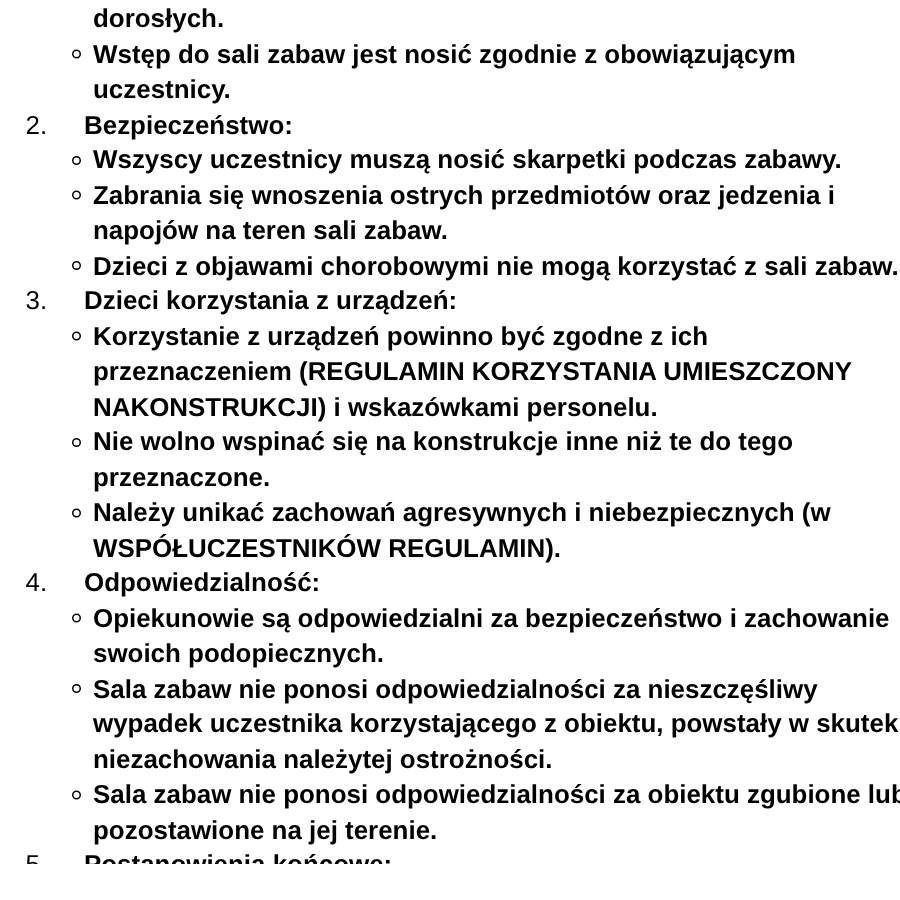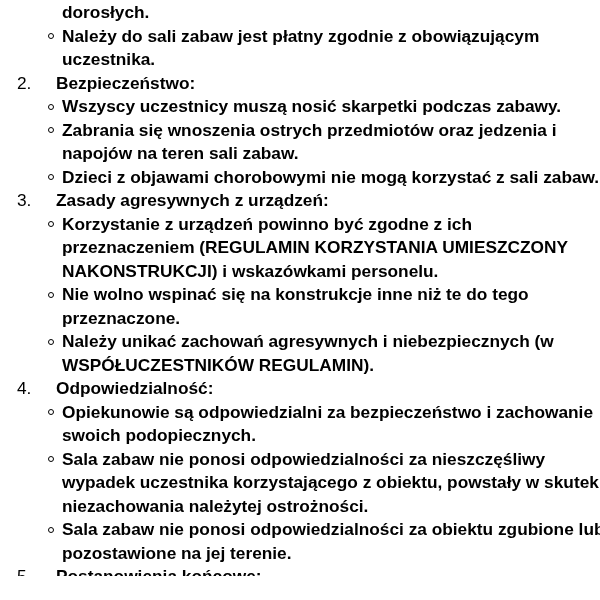--- a/index.html
+++ b/index.html
@@ -53,28 +53,28 @@
   .line.numbered .txt { margin-left: 56px; }
   .line.bullet .txt,
   .line.continuation .txt { margin-left: 62px; }
 </style>
 </head>
 <body>
 
 <div class="page">
   <div class="doc" id="doc">
       <div class="line continuation"><span class="txt">dorosłych.</span></div>
-      <div class="line bullet"><span class="dot"></span><span class="txt">Należy do sali zabaw jest płatny zgodnie z obowiązującym</span></div>
-      <div class="line continuation"><span class="txt">uczestnika.</span></div>
+      <div class="line bullet"><span class="dot"></span><span class="txt">Wstęp do sali zabaw jest nosić zgodnie z obowiązującym</span></div>
+      <div class="line continuation"><span class="txt">uczestnicy.</span></div>
       <div class="line numbered"><span class="num">2.</span><span class="txt">Bezpieczeństwo:</span></div>
       <div class="line bullet"><span class="dot"></span><span class="txt">Wszyscy uczestnicy muszą nosić skarpetki podczas zabawy.</span></div>
       <div class="line bullet"><span class="dot"></span><span class="txt">Zabrania się wnoszenia ostrych przedmiotów oraz jedzenia i</span></div>
       <div class="line continuation"><span class="txt">napojów na teren sali zabaw.</span></div>
       <div class="line bullet"><span class="dot"></span><span class="txt">Dzieci z objawami chorobowymi nie mogą korzystać z sali zabaw.</span></div>
-      <div class="line numbered"><span class="num">3.</span><span class="txt">Zasady agresywnych z urządzeń:</span></div>
+      <div class="line numbered"><span class="num">3.</span><span class="txt">Dzieci korzystania z urządzeń:</span></div>
       <div class="line bullet"><span class="dot"></span><span class="txt">Korzystanie z urządzeń powinno być zgodne z ich</span></div>
       <div class="line continuation"><span class="txt">przeznaczeniem (REGULAMIN KORZYSTANIA UMIESZCZONY</span></div>
       <div class="line continuation"><span class="txt">NAKONSTRUKCJI) i wskazówkami personelu.</span></div>
       <div class="line bullet"><span class="dot"></span><span class="txt">Nie wolno wspinać się na konstrukcje inne niż te do tego</span></div>
       <div class="line continuation"><span class="txt">przeznaczone.</span></div>
       <div class="line bullet"><span class="dot"></span><span class="txt">Należy unikać zachowań agresywnych i niebezpiecznych (w</span></div>
       <div class="line continuation"><span class="txt">WSPÓŁUCZESTNIKÓW REGULAMIN).</span></div>
       <div class="line numbered"><span class="num">4.</span><span class="txt">Odpowiedzialność:</span></div>
       <div class="line bullet"><span class="dot"></span><span class="txt">Opiekunowie są odpowiedzialni za bezpieczeństwo i zachowanie</span></div>
       <div class="line continuation"><span class="txt">swoich podopiecznych.</span></div>

